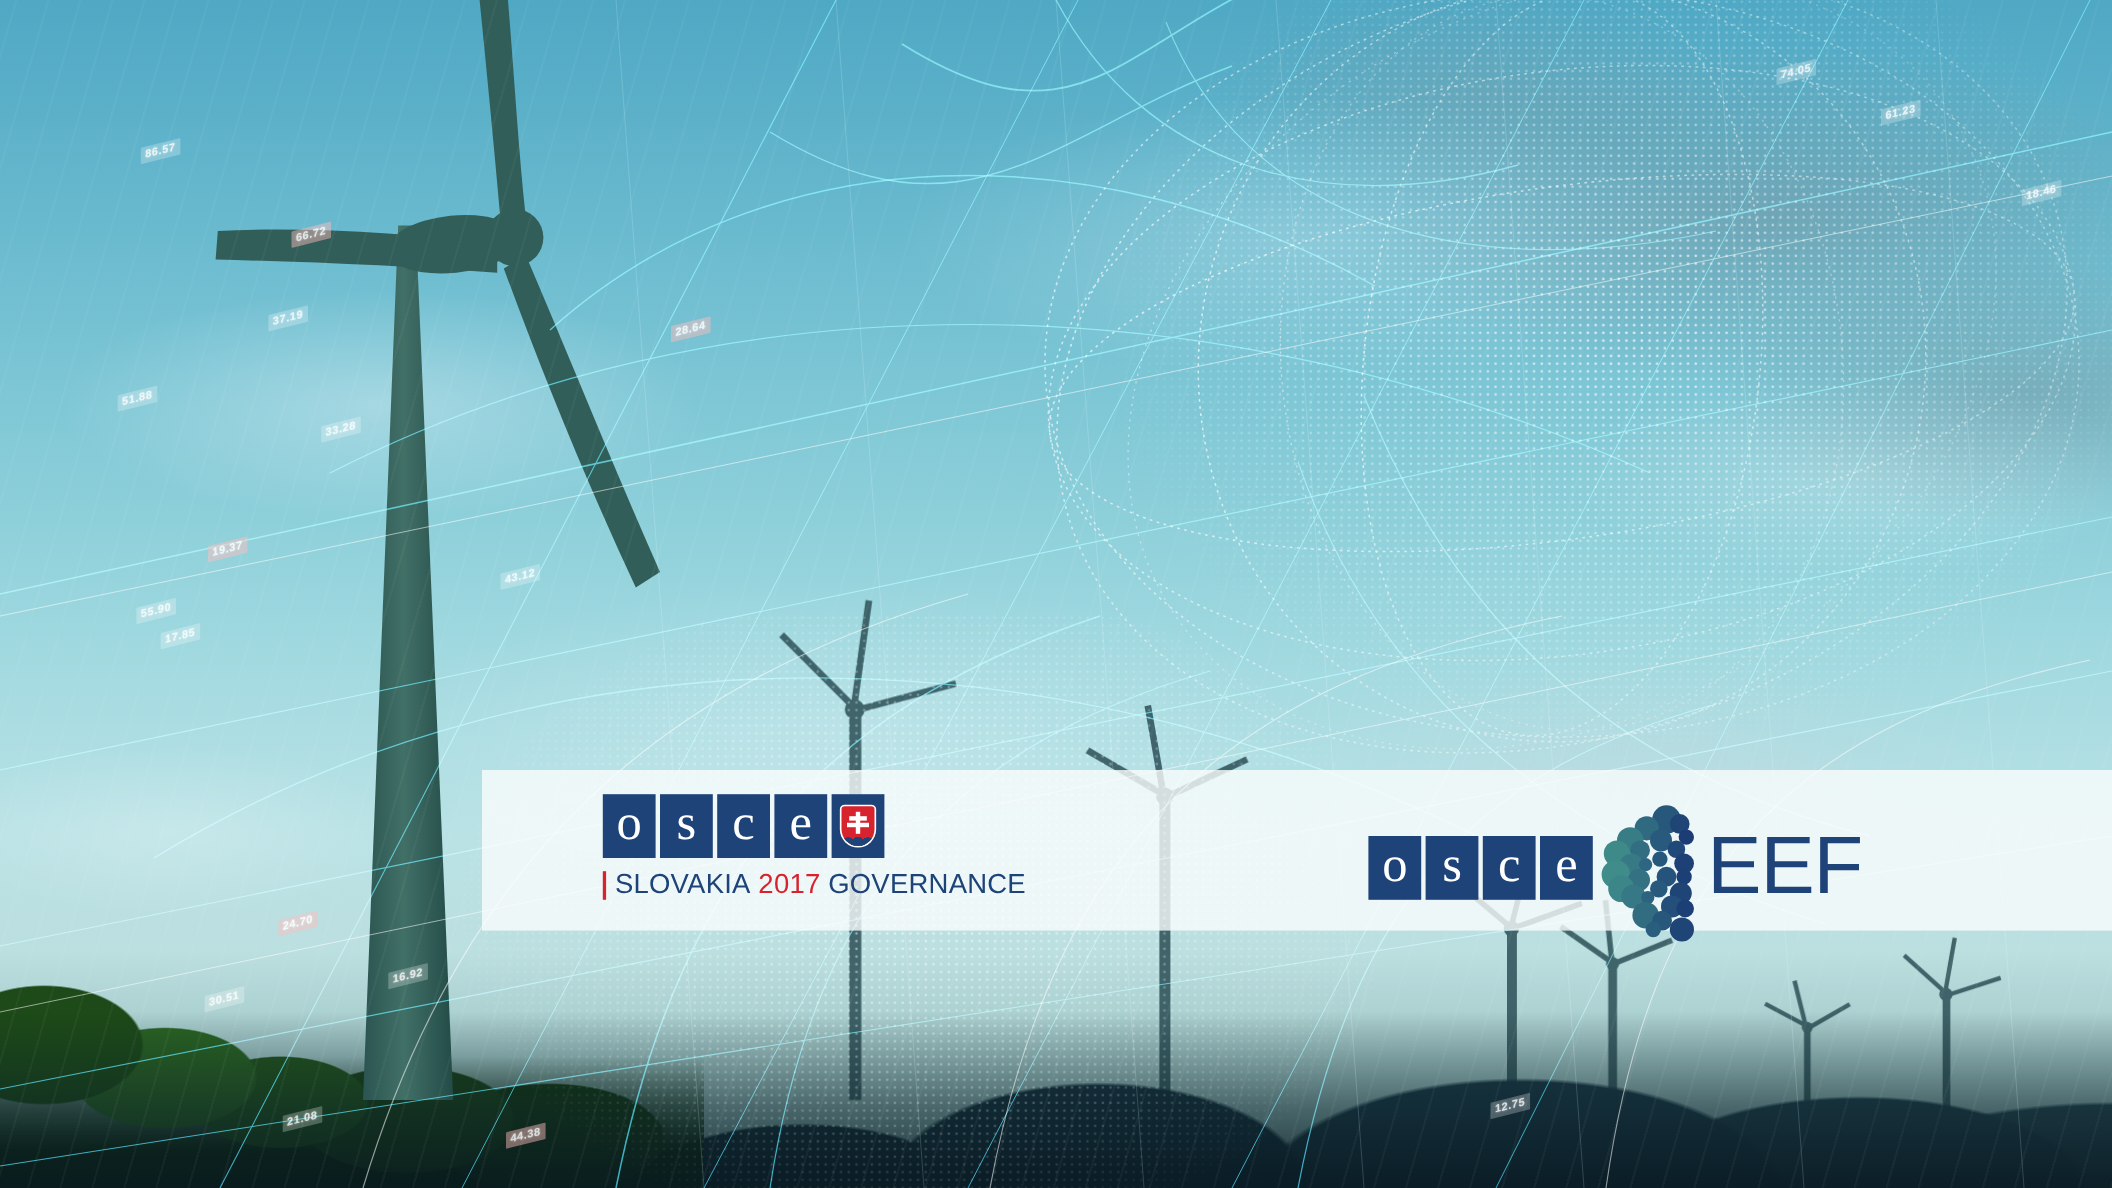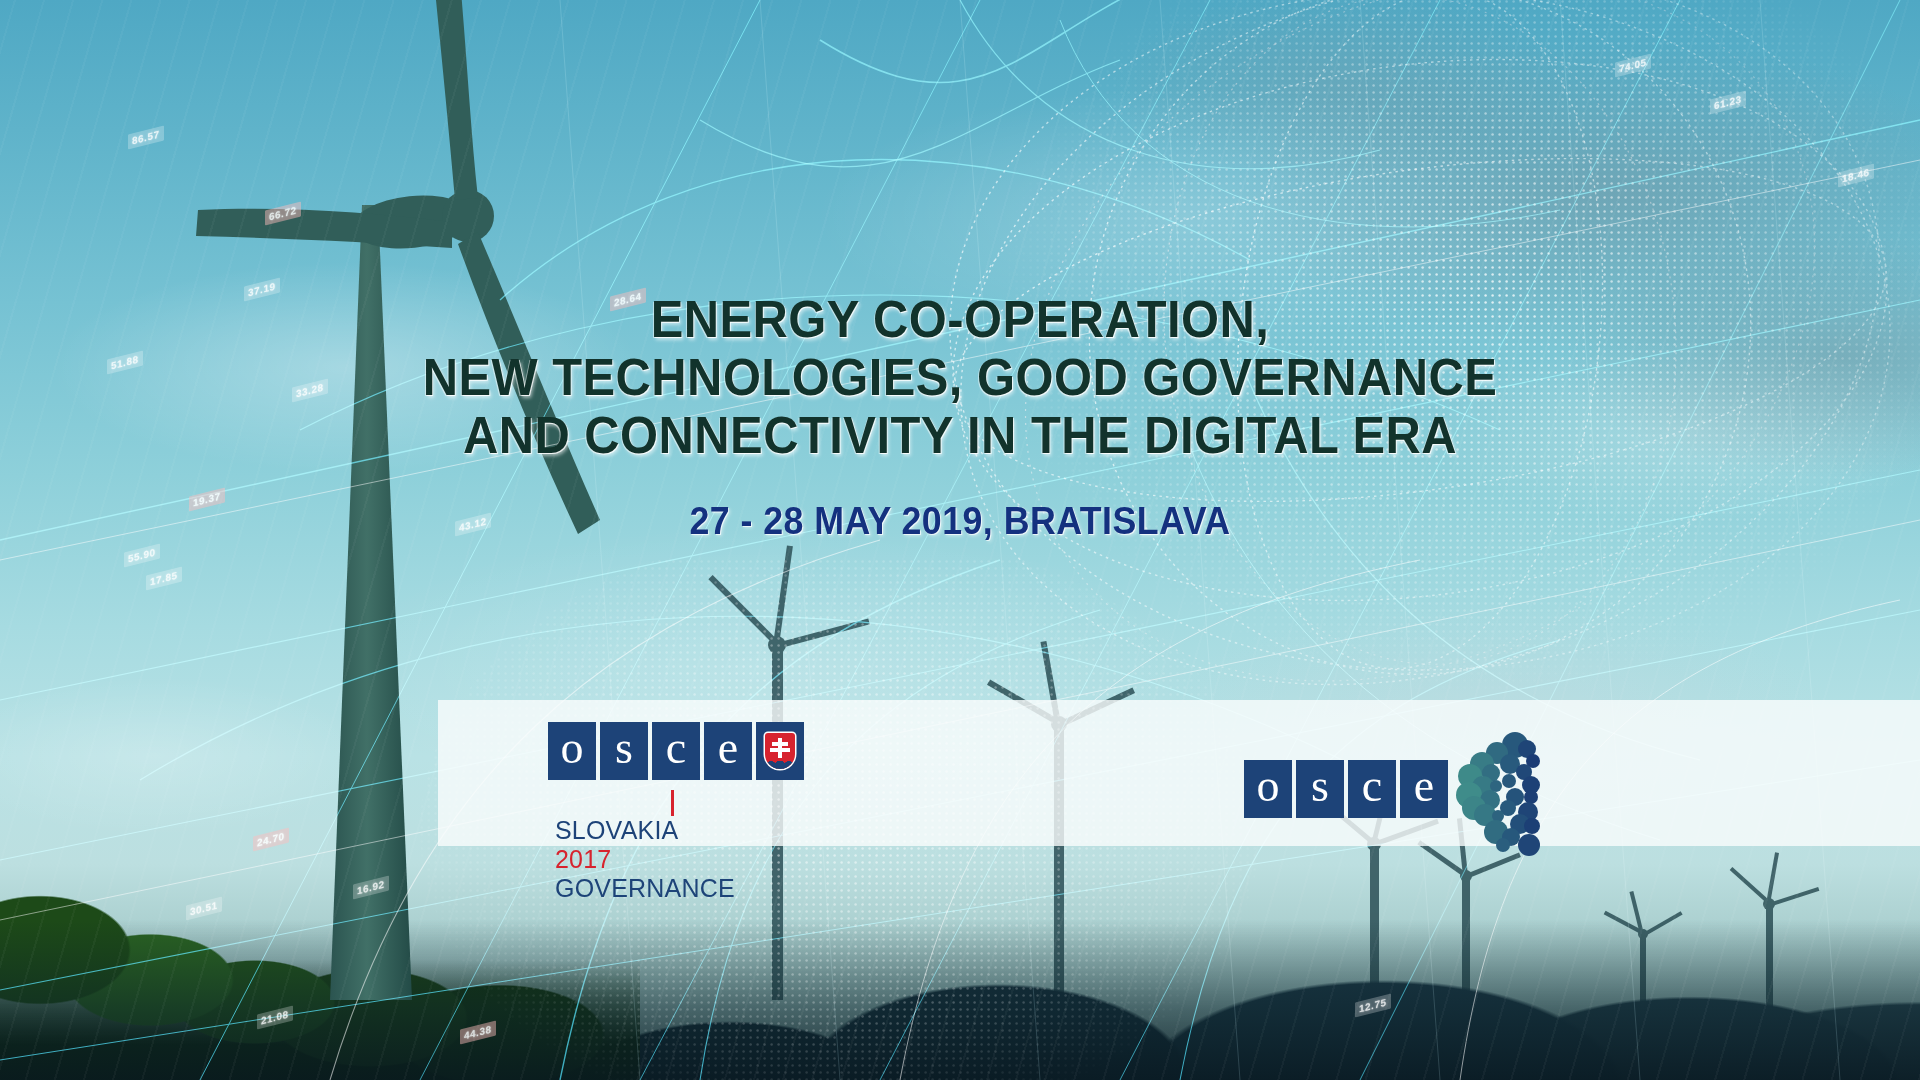--- a/index.html
+++ b/index.html
@@ -181,21 +181,20 @@
   .crest-bar2 { position: absolute; left: 5px; top: 15px; width: 20px; height: 3.5px; background: #fff; }
 
   .sk-caption {
     margin-top: 10px;
     display: flex; align-items: baseline;
     font-family: "Liberation Sans", sans-serif;
     font-size: 25px; font-weight: 400;
     letter-spacing: .2px;
     color: #1d4378;
     white-space: nowrap;
-    flex-direction: column;
   }
   .sk-bar { width: 3px; height: 26px; background: #d7232e; margin-right: 8px; align-self: center; }
   .sk-year { color: #d7232e; margin: 0 7px; }
 
   
   .eef-dots { position: relative; width: 86px; height: 118px; margin: 0 10px 0 8px; }
   .eef-dots i { position: absolute; border-radius: 50%; display: block; }
 
   .eef-word {
     font-family: "Liberation Sans", sans-serif;
@@ -410,26 +409,20 @@
       <div class="numtag pink" style="left: 253px; top: 832px;">24.70</div>
       <div class="numtag" style="left: 353px; top: 880px;">16.92</div>
       <div class="numtag" style="left: 186px; top: 901px;">30.51</div>
       <div class="numtag" style="left: 257px; top: 1010px;">21.08</div>
       <div class="numtag pink" style="left: 460px; top: 1025px;">44.38</div>
       <div class="numtag" style="left: 1355px; top: 998px;">12.75</div>
     </div>
 
   <div class="layer sheen"></div>
 
-  <div class="title-block">
-    <div class="title-line">ENERGY CO-OPERATION,</div>
-    <div class="title-line">NEW TECHNOLOGIES, GOOD GOVERNANCE</div>
-    <div class="title-line">AND CONNECTIVITY IN THE DIGITAL ERA</div>
-    <div class="date-line">27 - 28 MAY 2019, BRATISLAVA</div>
-  </div>
 
   <div class="logo-band">
 
     <div class="logo-osce-sk">
       <div class="osce-row">
         <div class="osce-box">
             <span>o</span>
           </div>
         <div class="osce-box">
             <span>s</span>
@@ -495,16 +488,17 @@
           <i style="left: 62px; top: 72px; width: 20px; height: 20px; background: rgb(31, 69, 119);"></i>
           <i style="left: 18px; top: 74px; width: 22px; height: 22px; background: rgb(54, 120, 133);"></i>
           <i style="left: 36px; top: 80px; width: 12px; height: 12px; background: rgb(45, 99, 127);"></i>
           <i style="left: 54px; top: 84px; width: 20px; height: 20px; background: rgb(35, 79, 122);"></i>
           <i style="left: 68px; top: 88px; width: 16px; height: 16px; background: rgb(28, 63, 117);"></i>
           <i style="left: 28px; top: 90px; width: 24px; height: 24px; background: rgb(49, 108, 129);"></i>
           <i style="left: 46px; top: 98px; width: 18px; height: 18px; background: rgb(39, 88, 124);"></i>
           <i style="left: 62px; top: 104px; width: 22px; height: 22px; background: rgb(31, 69, 119);"></i>
           <i style="left: 40px; top: 108px; width: 14px; height: 14px; background: rgb(42, 94, 126);"></i>
         </div>
+      <div class="eef-word">EEF</div>
     </div>
 
   </div>
 </div>
 
 </body></html>

